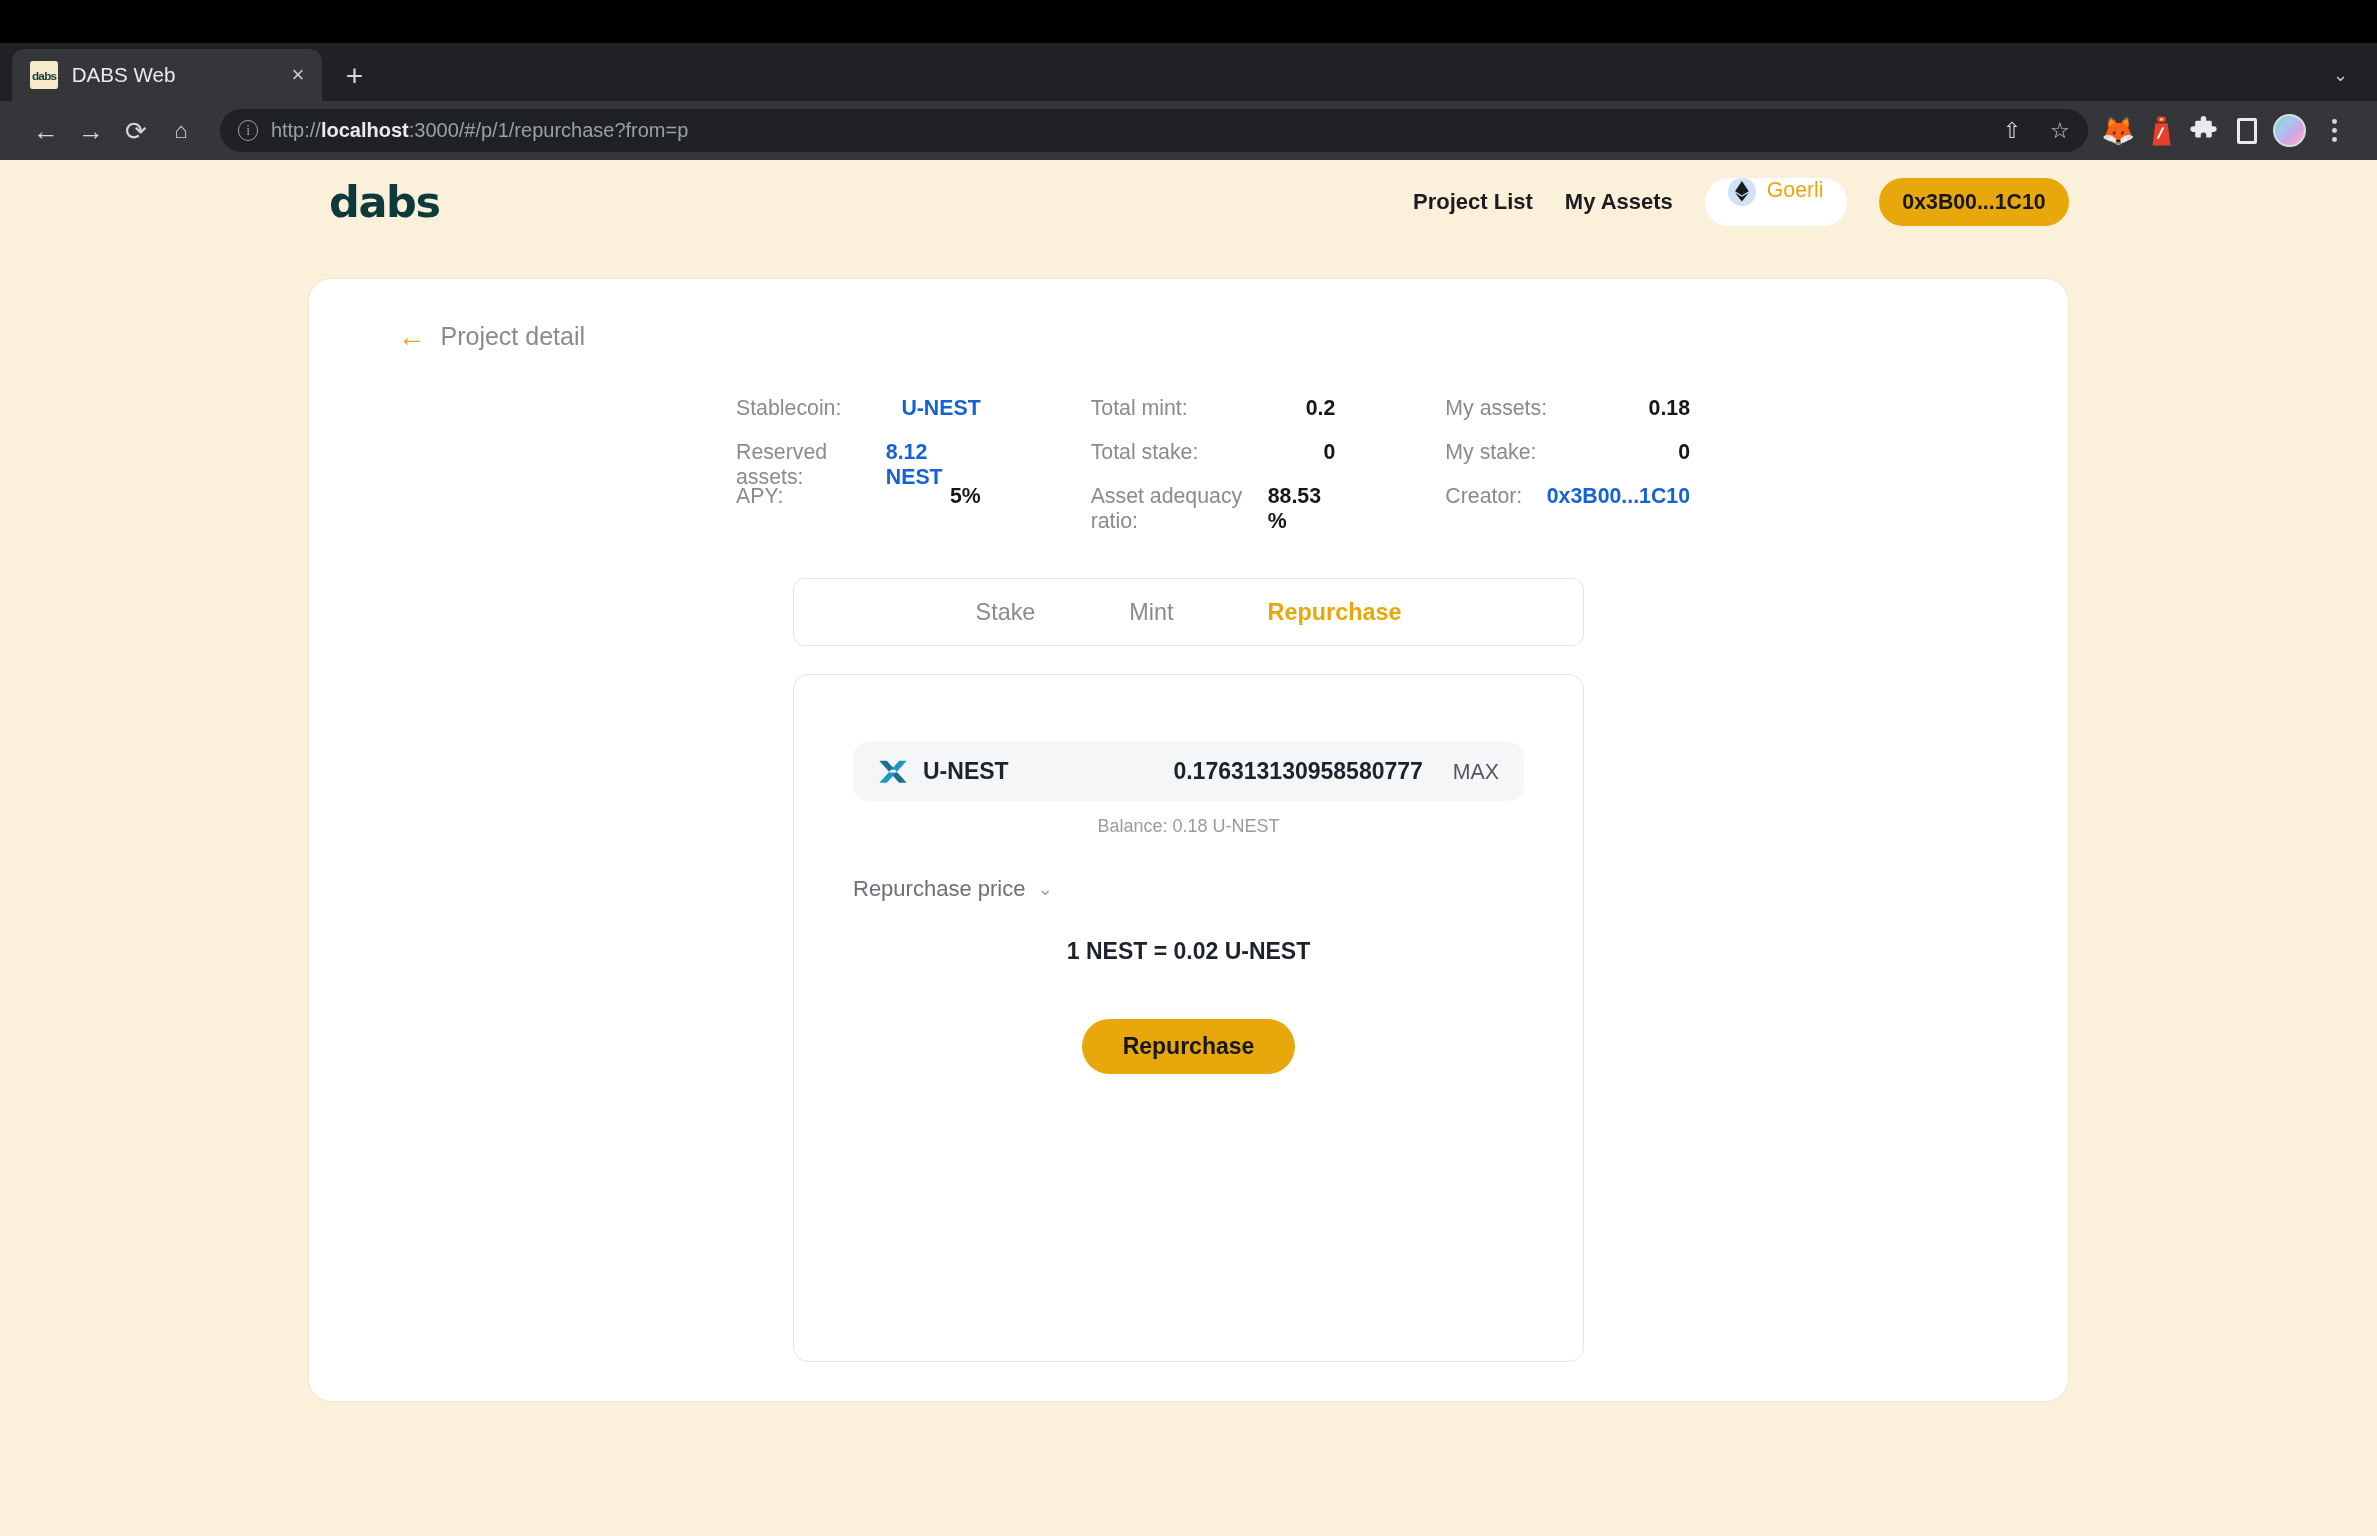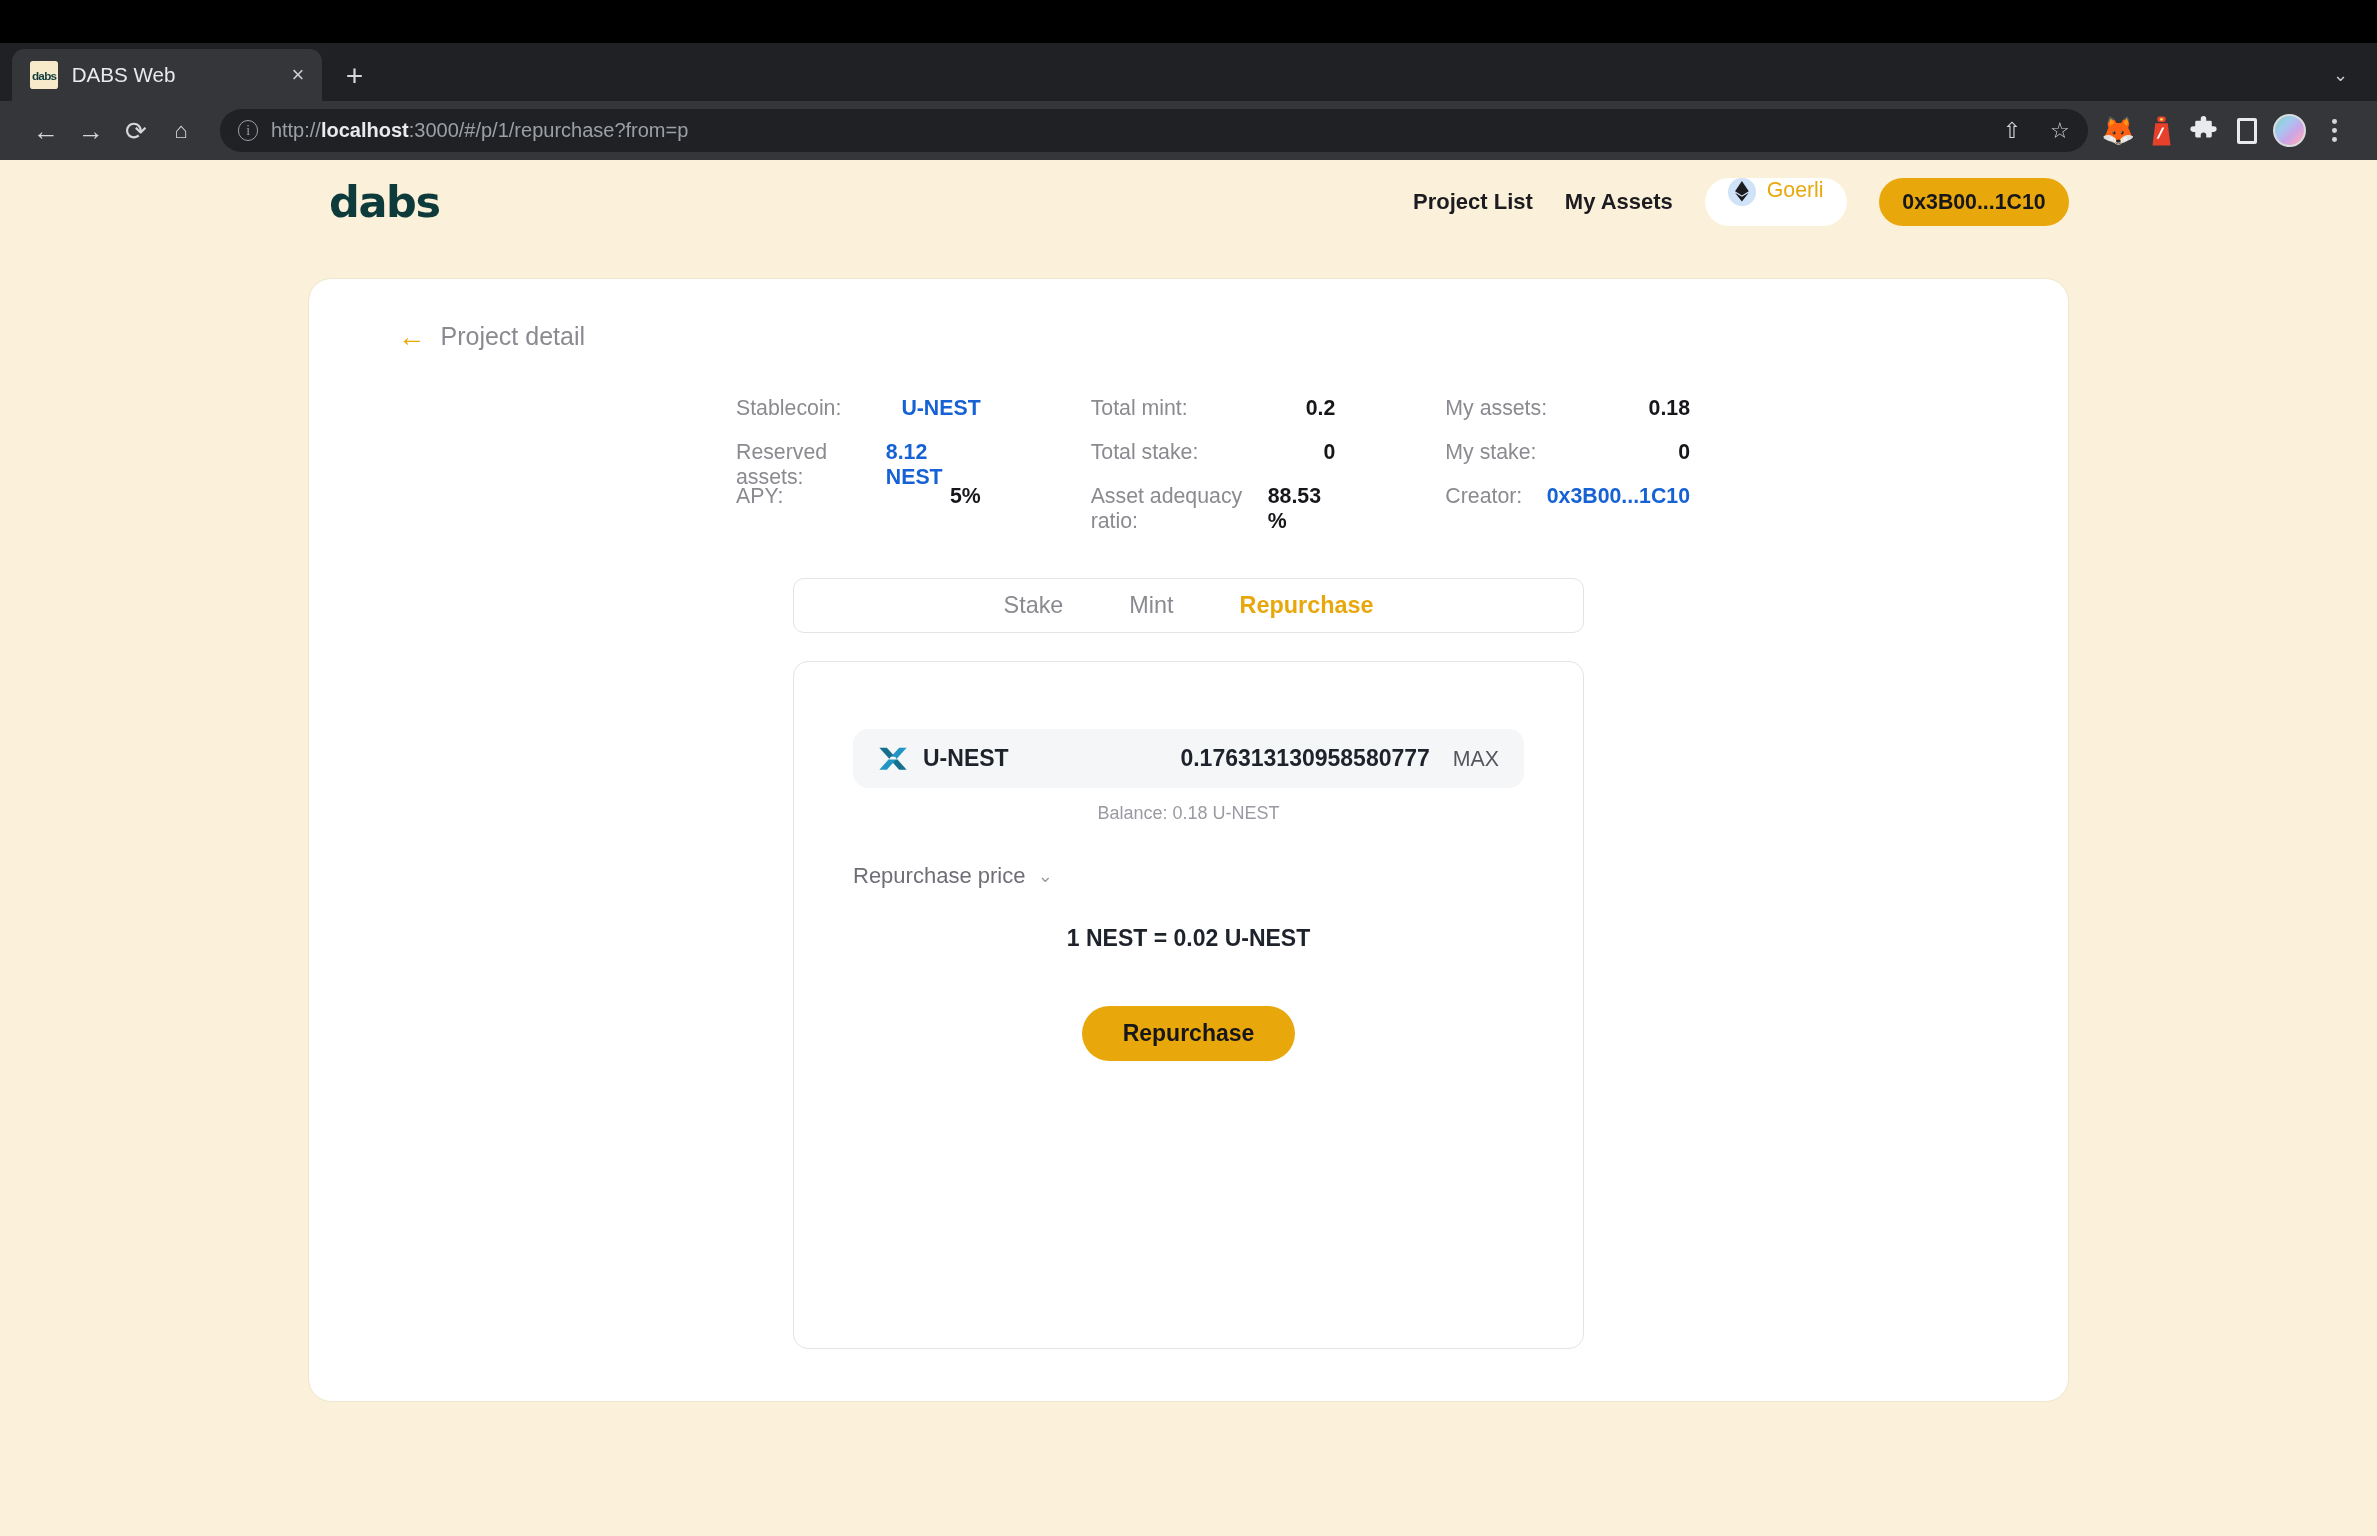--- a/index.html
+++ b/index.html
@@ -126,42 +126,42 @@
     padding: 45px 378px 0 427px;
   }
   .stat-row { display: flex; justify-content: space-between;
     align-items: baseline; height: 44px; }
   .stat-label { font-size: 21.3px; color: #8A8A90; }
   .stat-val { font-size: 21.3px; font-weight: 700; color: #17171B; }
   .stat-val.blue { color: #1662D4; }
 
   .tabs-wrap { display: flex; justify-content: center; margin-top: 50px; }
   .tabs {
-    width: 791px; height: 55px; border: 0.7px solid #E4E4E8;
+    width: 791px; height: 68px; border: 0.7px solid #E4E4E8;
     border-radius: 11px; display: flex; align-items: center;
-    justify-content: center; gap: 66px; background: #fff;
+    justify-content: center; gap: 94px; background: #fff;
   }
   .tab-item { font-size: 23.4px; color: #8A8A90; }
   .tab-item.active { color: #E8A80C; font-weight: 600; }
 
   .panel-wrap { display: flex; justify-content: center; margin-top: 27.5px; }
   .panel {
     width: 791px; height: 688px; border: 0.7px solid #E4E4E8;
     border-radius: 15px; padding: 47px 59px 0 59px; background: #fff;
   }
   .field-label { font-size: 22px; color: #6E6E76; }
 
   .token-row {
     margin-top: 20.6px; height: 59px; background: #F5F6F8;
     border-radius: 15px; display: flex; align-items: center;
     padding: 0 25px; justify-content: space-between;
   }
   .token-left { display: flex; align-items: center; gap: 15px; }
   .token-name { font-size: 23px; font-weight: 700; color: #1E222B; }
-  .token-right { display: flex; align-items: baseline; gap: 23px; }
+  .token-right { display: flex; align-items: baseline; gap: 30px; }
   .token-amount { font-size: 23px; font-weight: 600; color: #1E222B;
     font-family: "Liberation Sans", sans-serif; }
   .max-btn { font-size: 21.3px; color: #55555E; }
   .helper { text-align: center; font-size: 18px; color: #9A9AA2;
     margin-top: 15px; }
 
   .nest-circle {
     width: 32px; height: 32px; border-radius: 50%; background: #0B0B0F;
     color: #fff; display: flex; align-items: center; justify-content: center;
     font-style: italic; font-size: 20.6px; font-family: "DejaVu Serif", serif;

